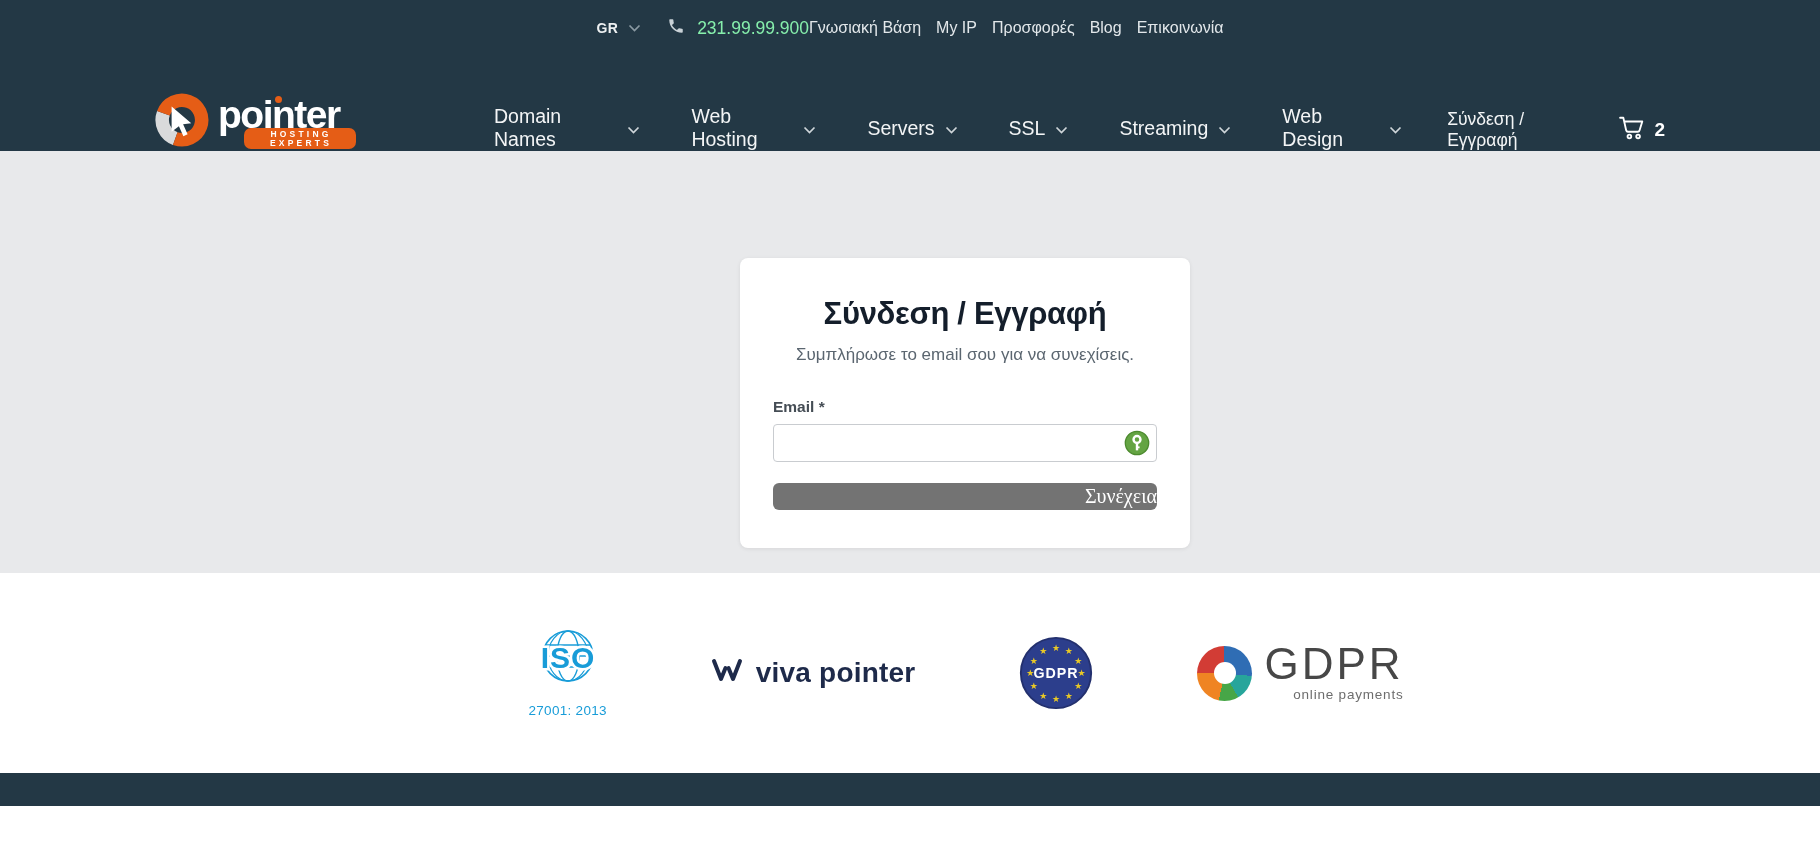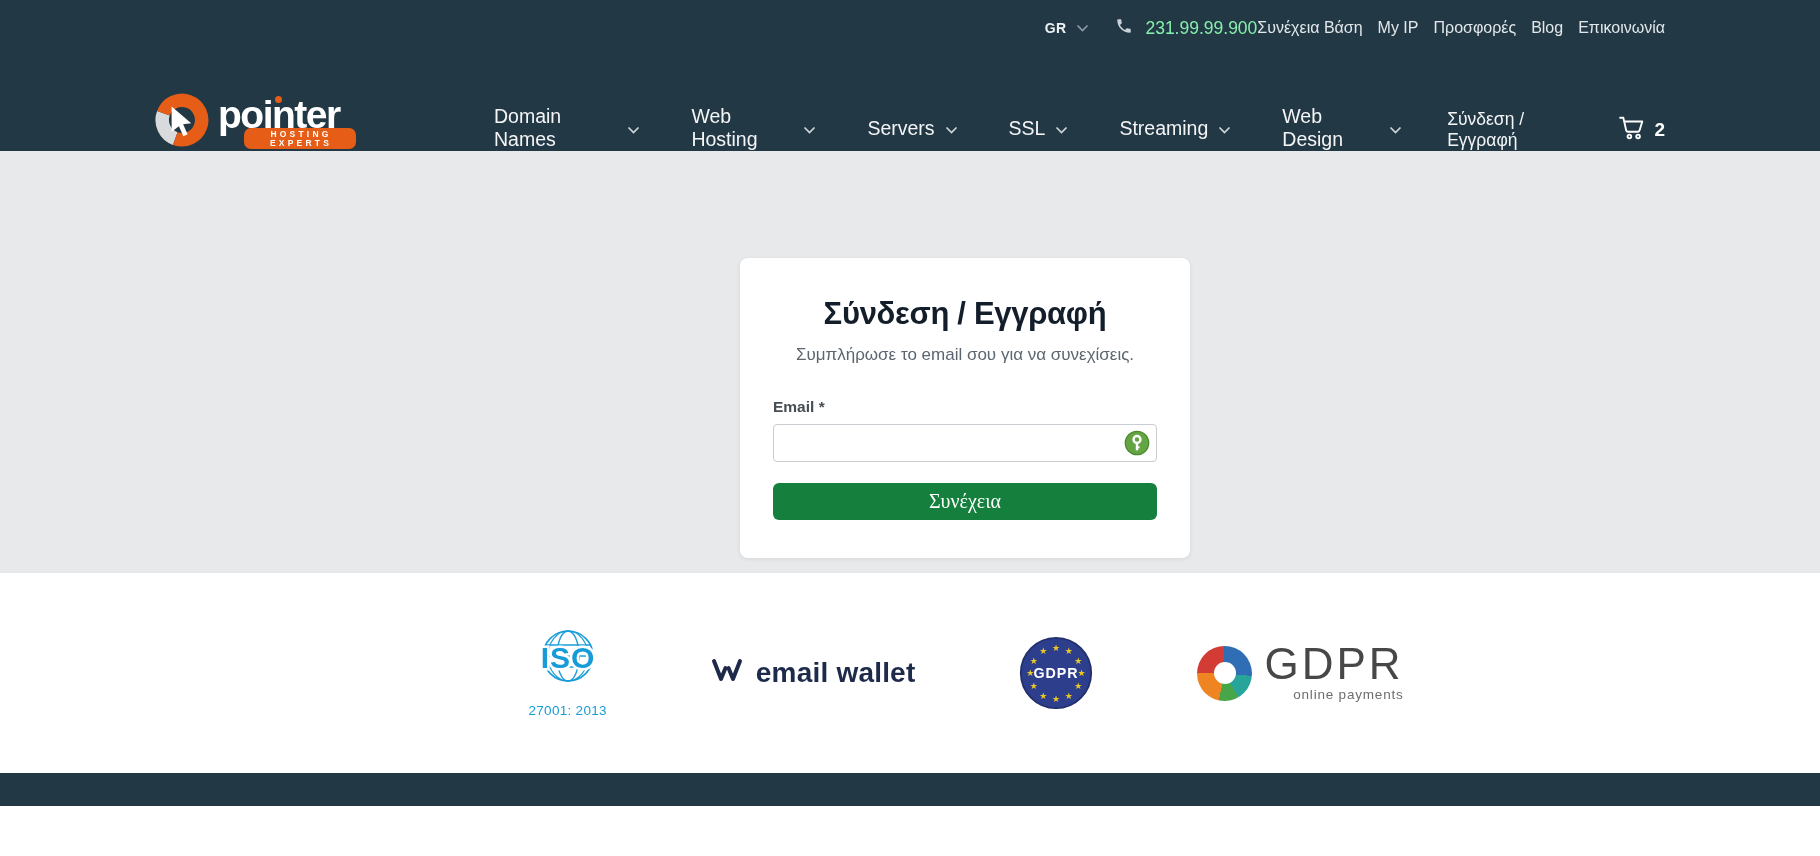--- a/index.html
+++ b/index.html
@@ -5,21 +5,21 @@
   * { box-sizing: border-box; margin: 0; padding: 0; }
   html,body { width: 1820px; height: 856px; }
   body {
     font-family: "Liberation Sans", sans-serif;
     background: #ffffff;
     overflow: hidden;
   }
   
   .header { background: #233845; height: 151px; }
   .container { width: 1510px; margin: 0 auto; }
-  .topbar { display: flex; justify-content: flex-end; align-items: center; height: 52px; padding-top: 4px; }
+  .topbar { display: flex; justify-content: center; align-items: center; height: 52px; padding-top: 4px; }
   .topbar-left { display: flex; align-items: center; gap: 26px; }
   .lang-select { display: flex; align-items: center; gap: 10px; cursor: pointer; }
   .lang-select .lang-code { color: #eef1f2; font-size: 14px; font-weight: 700; letter-spacing: .3px; }
   .chev { display: inline-block; }
   .phone-link { display: flex; align-items: center; gap: 12px; color: #86efac; font-size: 17.5px; text-decoration: none; }
   .topbar-links { display: flex; align-items: center; gap: 15px; }
   .topbar-links a { color: #e2e7ea; font-size: 16px; text-decoration: none; }
   
   .navbar { display: flex; align-items: flex-end; height: 99px; gap: 45px; }
   .logo { display: flex; align-items: center; gap: 9px; cursor: pointer; }
@@ -40,22 +40,22 @@
   .card { position: relative; left: 55px; width: 450px; margin: 0 auto; top: 107px;
     background: #ffffff; border-radius: 8px; box-shadow: 0 1px 4px rgba(0,0,0,.08);
     padding: 38px 33px 38px 33px; }
   .card-title { text-align: center; color: #141e2b; font-size: 31px; font-weight: 700; letter-spacing: -.3px; }
   .card-subtitle { text-align: center; color: #5b6670; font-size: 17px; margin-top: 13px; }
   .field-label { display: block; color: #454d55; font-size: 15.5px; font-weight: 700; margin-top: 33px; margin-bottom: 8px; }
   .input-wrap { position: relative; }
   .email-input { width: 100%; height: 38px; border: 1px solid #c9ccd0; border-radius: 4px;
     font-size: 16px; padding: 0 40px 0 10px; outline: none; background: #fff; color: #222; }
   .key-btn { position: absolute; right: 7px; top: 50%; transform: translateY(-50%); width: 26px; height: 26px; cursor: pointer; }
-  .submit-btn { display: block; width: 100%; height: 37px; margin-top: 21px; background: #15803d; border: none;
-    border-radius: 6px; color: #ffffff; font-size: 20px; font-family: "Liberation Serif", serif; cursor: pointer; }
+  .submit-btn { display: block; width: 100%; height: 27px; margin-top: 21px; background: #737373; border: none;
+    border-radius: 6px; color: #ffffff; font-size: 20px; font-family: "Liberation Serif", serif; cursor: pointer; text-align: right; }
   
   .badges-section { background: #ffffff; height: 200px; display: flex; align-items: center; }
   .badges-row { display: flex; align-items: center; gap: 103px; margin: 0 auto; position: relative; left: 56px; }
   .badge { display: flex; align-items: center; }
   .iso-badge { flex-direction: column; }
   .iso-caption { color: #189cd8; font-size: 13.5px; margin-top: 15px; letter-spacing: .3px; }
   .viva-badge { gap: 12px; }
   .viva-text { color: #1e2a4a; font-size: 28px; font-weight: 700; letter-spacing: .2px; }
   .iris-badge { gap: 12px; }
   .iris-ring { width: 55px; height: 55px; border-radius: 50%; position: relative;
@@ -91,21 +91,21 @@
       <a class="phone-link" href="#">
         <span>
           <svg width="18" height="18" viewBox="0 0 24 24" fill="#c8d1d6">
               <path d="M6.62 10.79c1.44 2.83 3.76 5.14 6.59 6.59l2.2-2.2c.27-.27.67-.36 1.02-.24 1.12.37 2.33.57 3.57.57.55 0 1 .45 1 1V20c0 .55-.45 1-1 1-9.39 0-17-7.61-17-17 0-.55.45-1 1-1h3.5c.55 0 1 .45 1 1 0 1.25.2 2.45.57 3.57.11.35.03.74-.25 1.02l-2.2 2.2z"></path>
             </svg>
         </span>
         <span>231.99.99.900</span>
       </a>
     </div>
     <nav class="topbar-links">
-      <a href="#">Συνέχεια Βάση</a>
+      <a href="#">Γνωσιακή Βάση</a>
       <a href="#">My IP</a>
       <a href="#">Προσφορές</a>
       <a href="#">Blog</a>
       <a href="#">Επικοινωνία</a>
     </nav>
   </div>
 
   <div class="container navbar">
     <div class="logo">
       <span>
@@ -212,21 +212,21 @@
       <span class="iso-caption">27001: 2013</span>
     </div>
 
     <div class="badge viva-badge">
       <span>
         <svg width="34" height="30" viewBox="0 0 34 30" fill="none" stroke="#1e2a4a" stroke-width="4" stroke-linecap="round" stroke-linejoin="round">
           <path d="M4 5 L11 23 L15.5 12"></path>
           <path d="M18.5 12 L23 23 L30 5"></path>
         </svg>
       </span>
-      <span class="viva-text">email wallet</span>
+      <span class="viva-text">viva pointer</span>
     </div>
 
     <div class="badge gdpr-badge">
       <svg width="76" height="76" viewBox="0 0 80 80">
         <circle cx="40" cy="40" r="37" fill="#2c3e8c" stroke="#23306e" stroke-width="2"></circle>
         <text class="gdpr-star" x="40" y="16.5" text-anchor="middle">★</text>
         <text class="gdpr-star" x="53.5" y="20" text-anchor="middle">★</text>
         <text class="gdpr-star" x="63.4" y="30" text-anchor="middle">★</text>
         <text class="gdpr-star" x="67" y="43.5" text-anchor="middle">★</text>
         <text class="gdpr-star" x="63.4" y="57" text-anchor="middle">★</text>

